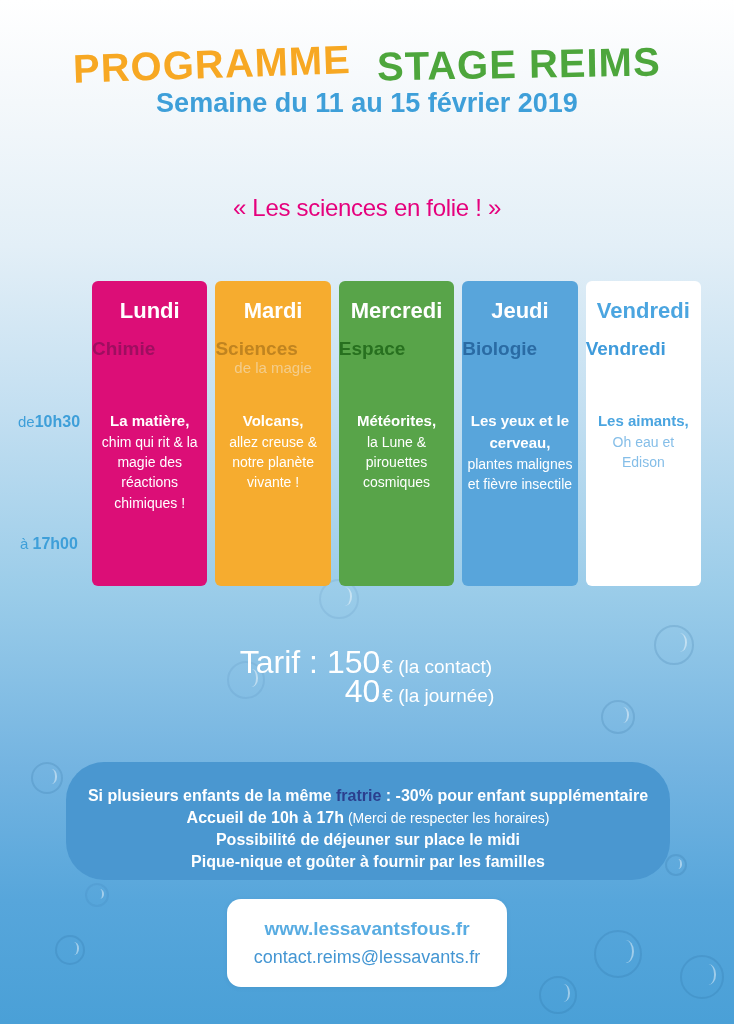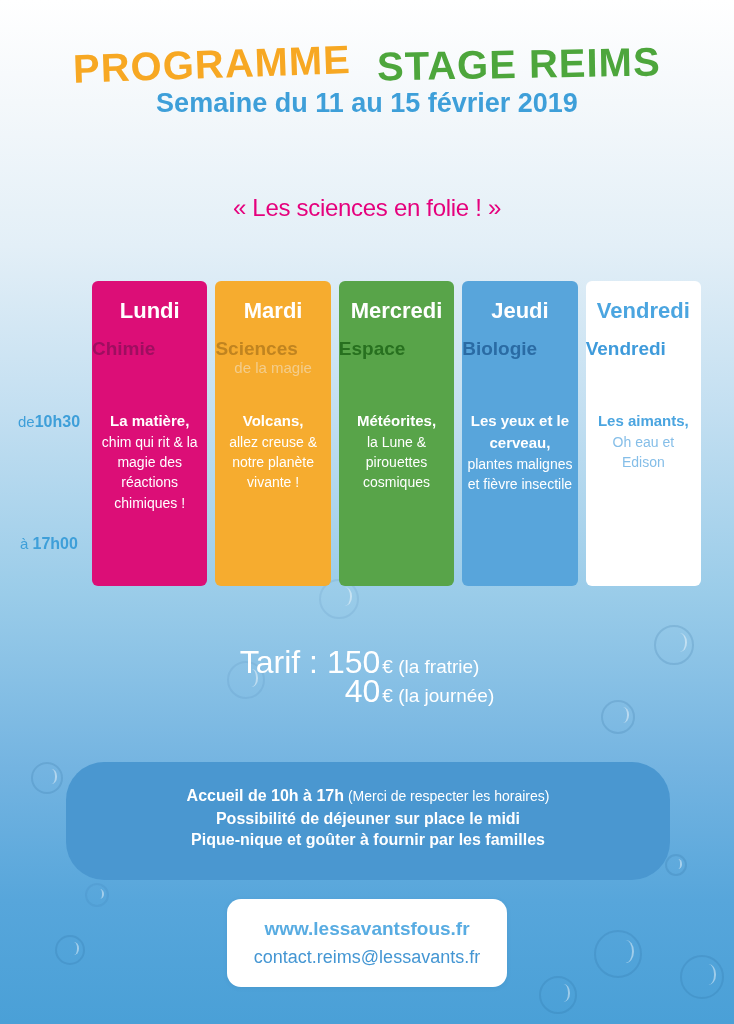--- a/index.html
+++ b/index.html
@@ -125,26 +125,27 @@
       <span class="body">Oh eau et Edison</span>
     </div>
   </div>
 </div>
 
 <div class="time time-start"><span>de</span><span class="val">10h30</span></div>
 <div class="time time-end"><span>à</span> <span class="val">17h00</span></div>
 
 <div class="tarif">
   <span class="amount">Tarif : 150</span>
-  <span class="detail">€ (la fratrie)</span>
+  <span class="detail">€ (la contact)</span>
   <span class="amount">40</span>
   <span class="detail">€ (la journée)</span>
 </div>
 
 <div class="info-box">
+  <div><span>Si plusieurs enfants de la même </span><span class="highlight">fratrie</span><span> : -30% pour enfant supplémentaire</span></div>
   <div><span>Accueil de 10h à 17h</span><span class="note"> (Merci de respecter les horaires)</span></div>
   <div>Possibilité de déjeuner sur place le midi</div>
   <div>Pique-nique et goûter à fournir par les familles</div>
 </div>
 
 <div class="footer-card">
   <div class="website">www.lessavantsfous.fr</div>
   <div class="email">contact.reims@lessavants.fr</div>
 </div>
 

